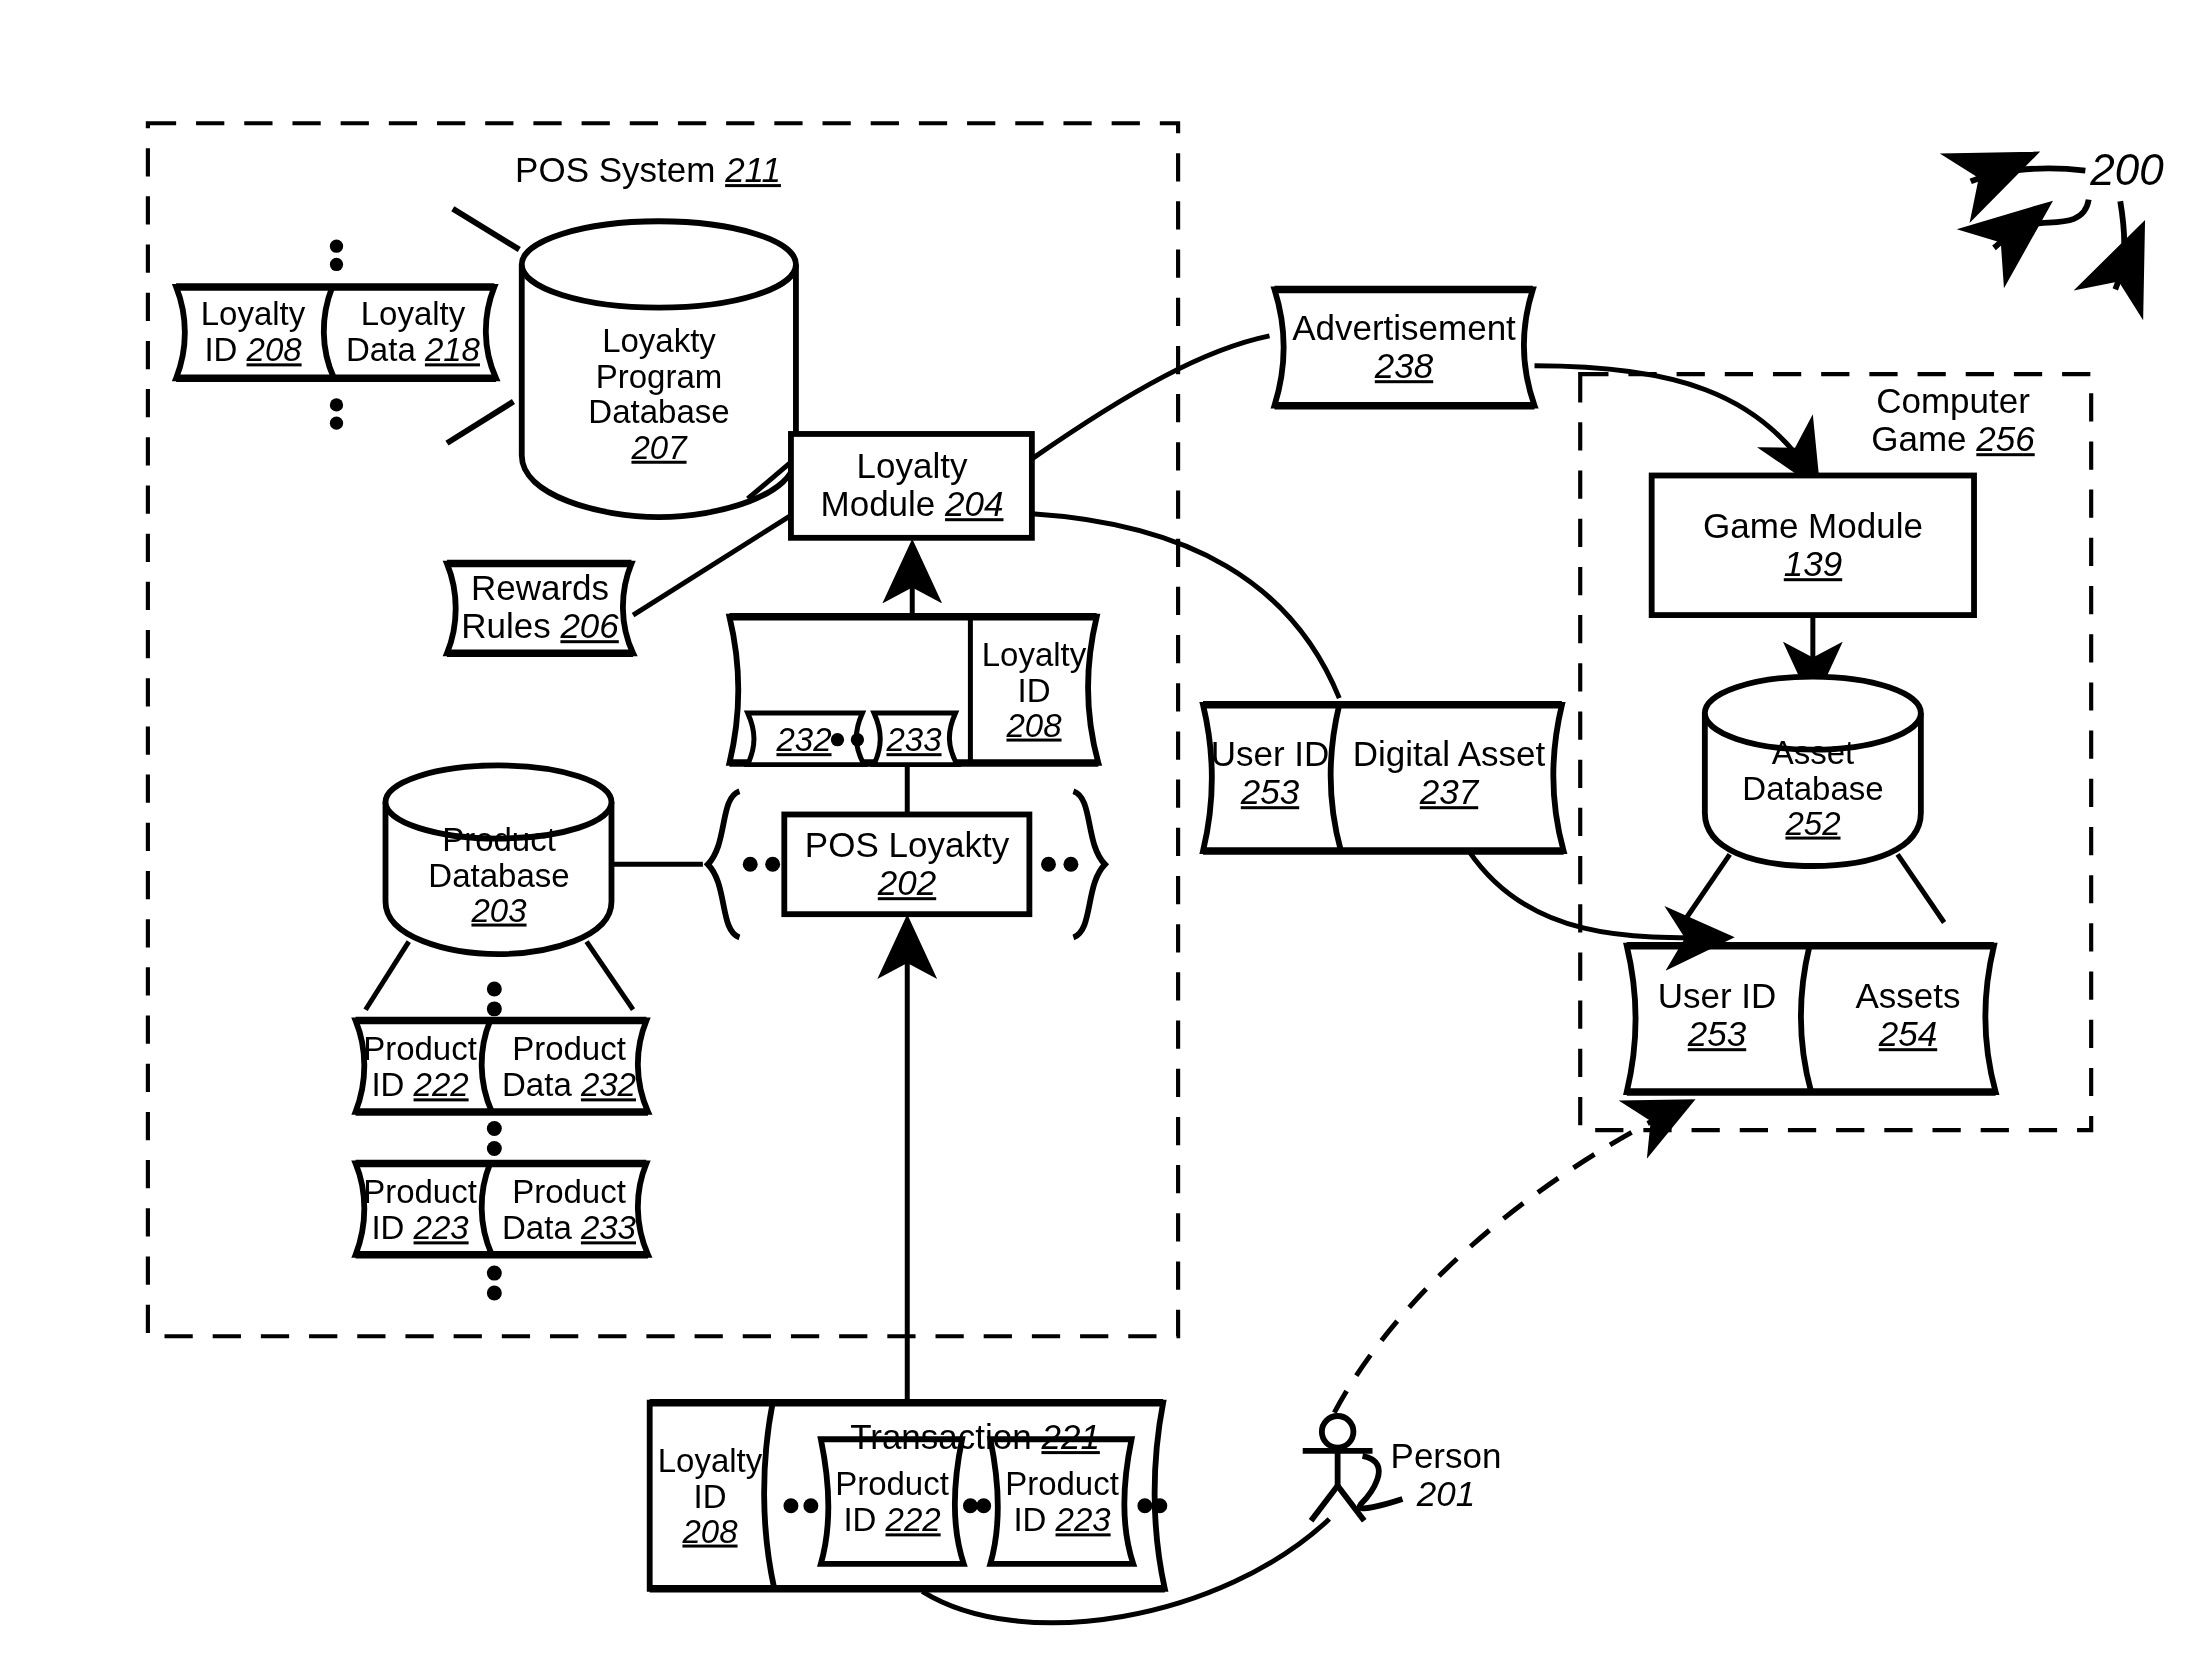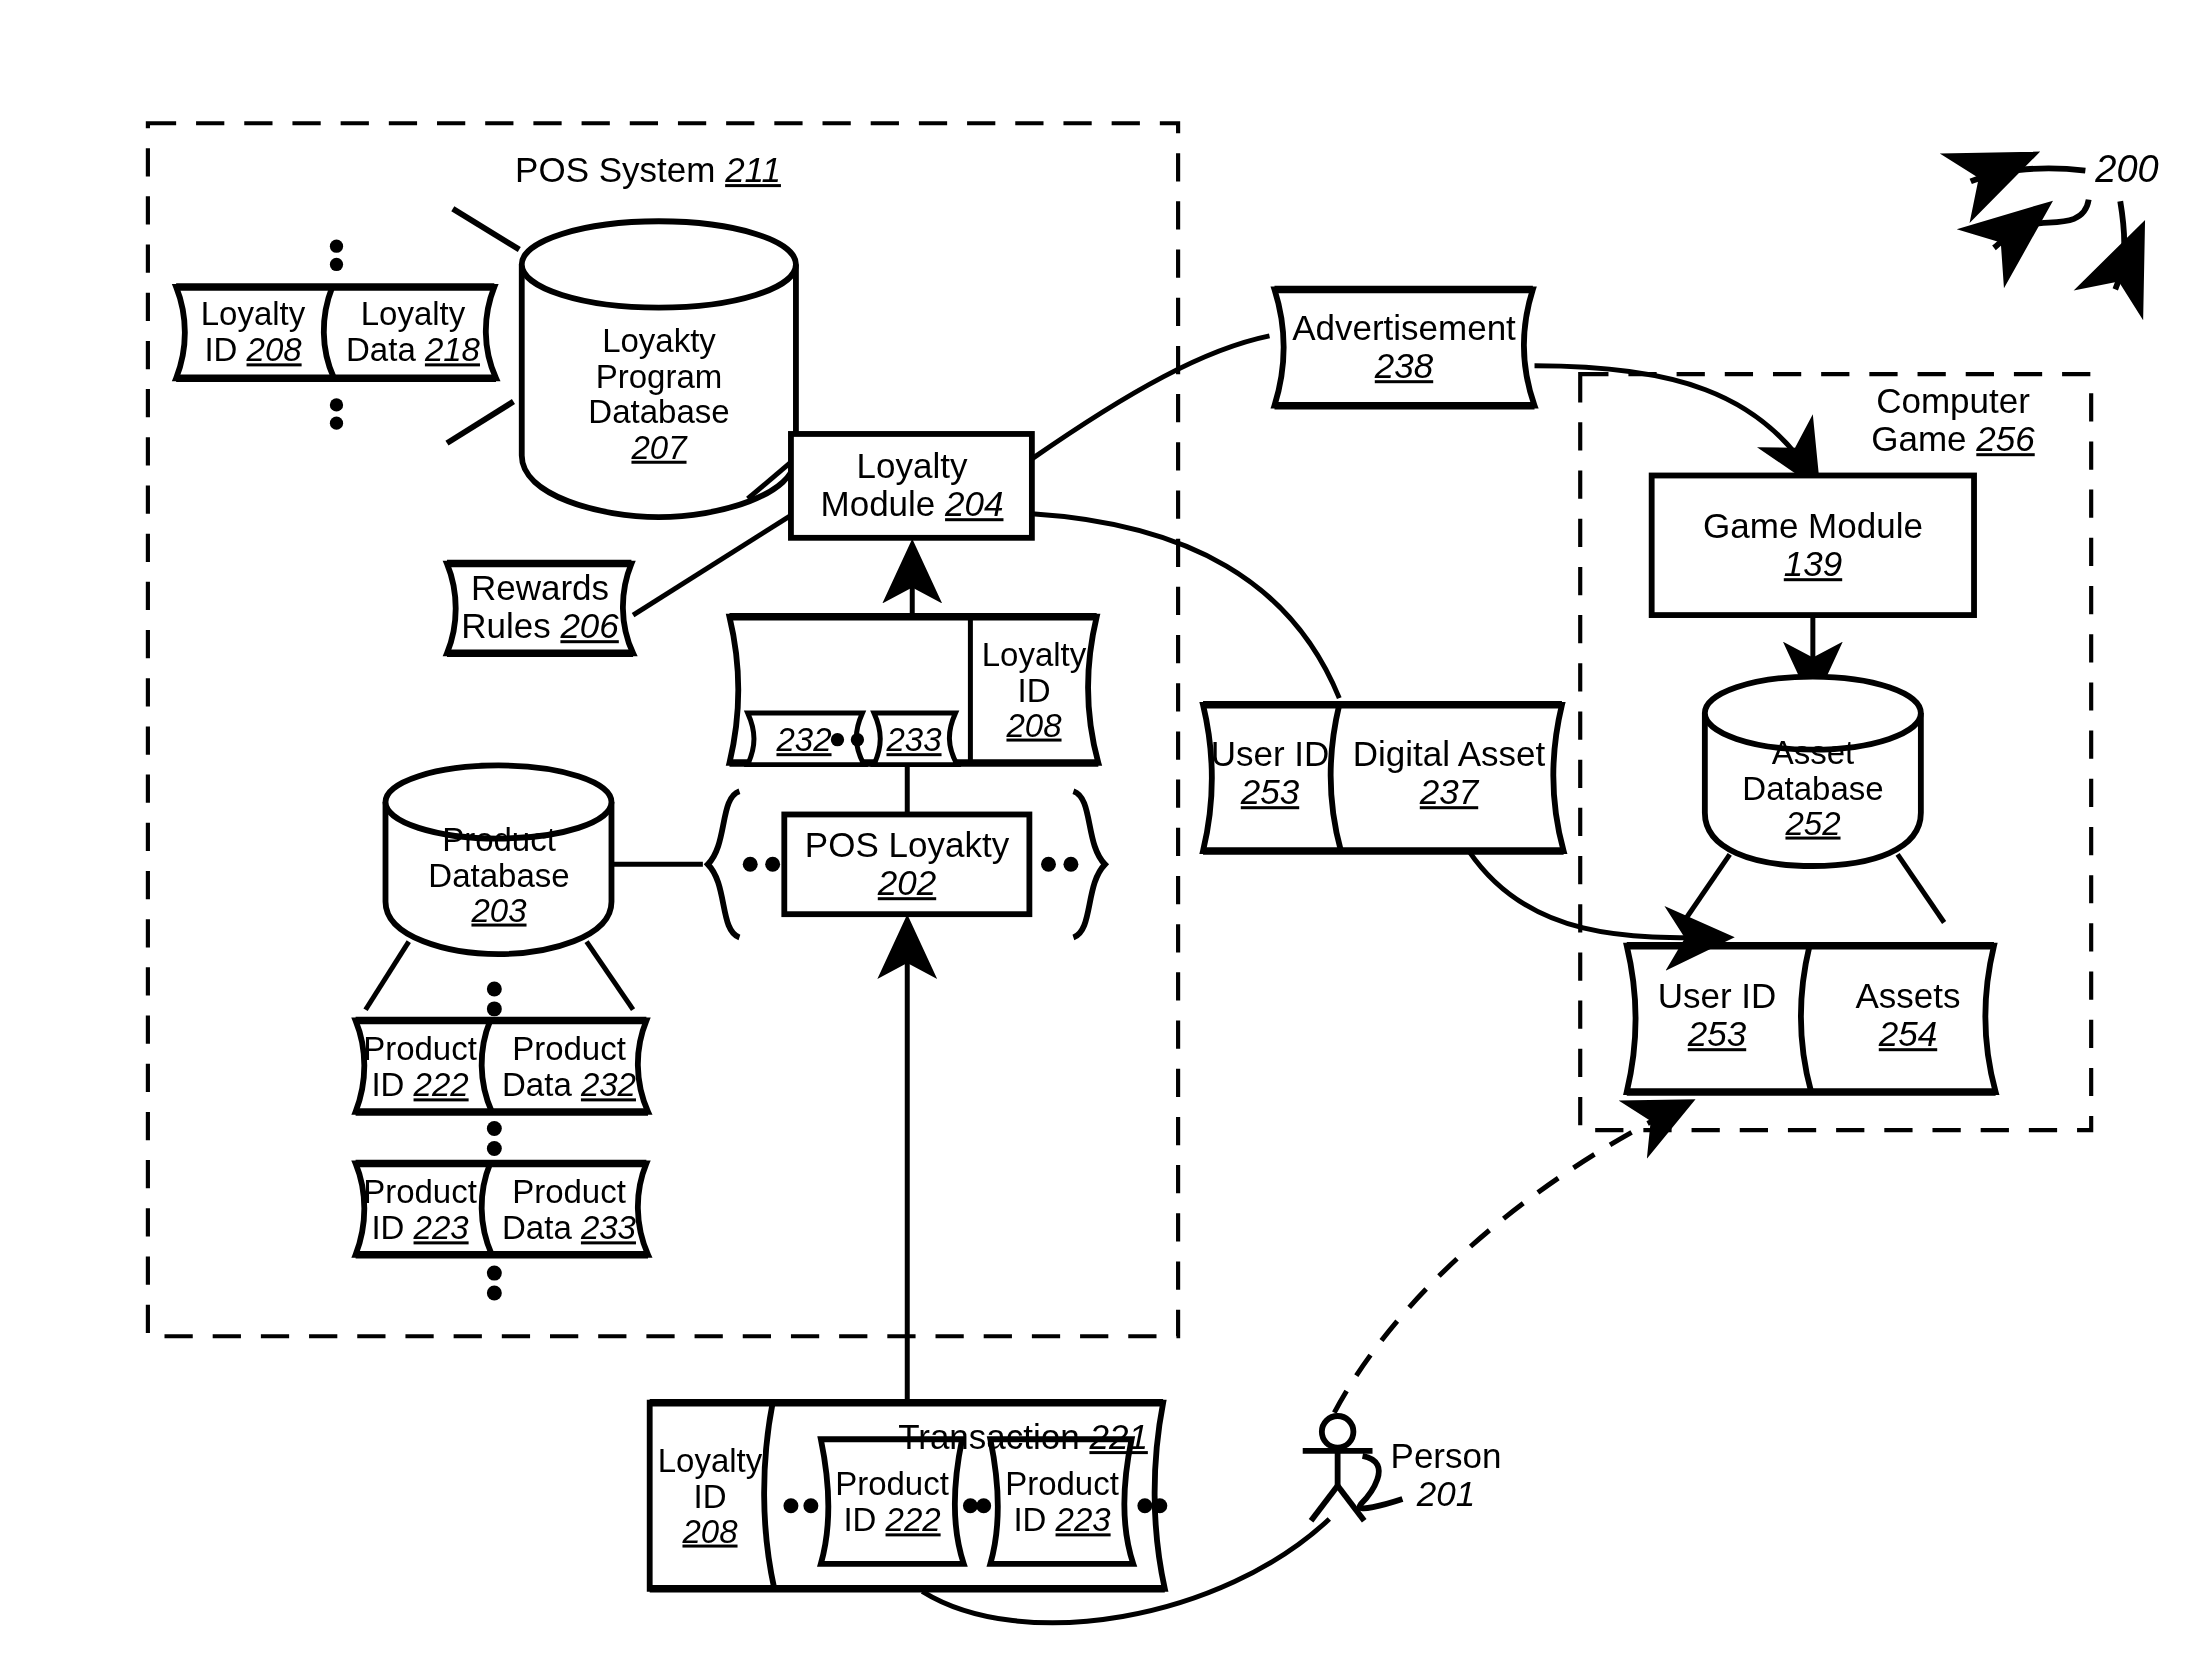--- a/index.html
+++ b/index.html
@@ -29,21 +29,21 @@
     text-align: center;
     line-height: 1.08;
     white-space: pre;
     pointer-events: none;
   }
   .num { font-style: italic; text-decoration: underline; }
   .numplain { font-style: italic; }
   .ctr { transform: translate(-50%, -50%); }
   .f40 { font-size: 33px; }
   .f42 { font-size: 35px; }
-  .f46 { font-size: 38px; }
+  .f46 { font-size: 44px; }
 </style>
 </head>
 <body>
 
 <div id="canvas">
 
   <svg class="layer" viewBox="0 0 2654 2007">
     <defs>
       <marker id="arrow" markerWidth="16" markerHeight="16" refX="11" refY="6" orient="auto">
         <path d="M0,0 L13,6 L0,12 L3.2,6 Z" fill="#000"></path>
@@ -344,21 +344,21 @@
 
   <div class="lbl ctr f42" style="left:1908px; top:1015px;"><span>Assets</span>
 <span class="num">254</span></div>
 
   <div class="lbl ctr f42" style="left:1270px; top:773px;"><span>User ID</span>
 <span class="num">253</span></div>
 
   <div class="lbl ctr f42" style="left:1449px; top:773px;"><span>Digital Asset</span>
 <span class="num">237</span></div>
 
-  <div class="lbl ctr f42" style="left:975px; top:1437px;margin-left:48px;"><span>Transaction</span> <span class="num">221</span></div>
+  <div class="lbl ctr f42" style="left:975px; top:1437px;"><span>Transaction</span> <span class="num">221</span></div>
 
   <div class="lbl ctr f40" style="left:710px; top:1496px;"><span>Loyalty
 ID</span>
 <span class="num">208</span></div>
 
   <div class="lbl ctr f40" style="left:892px; top:1502px;"><span>Product
 ID</span> <span class="num">222</span></div>
 
   <div class="lbl ctr f40" style="left:1062px; top:1502px;"><span>Product
 ID</span> <span class="num">223</span></div>

